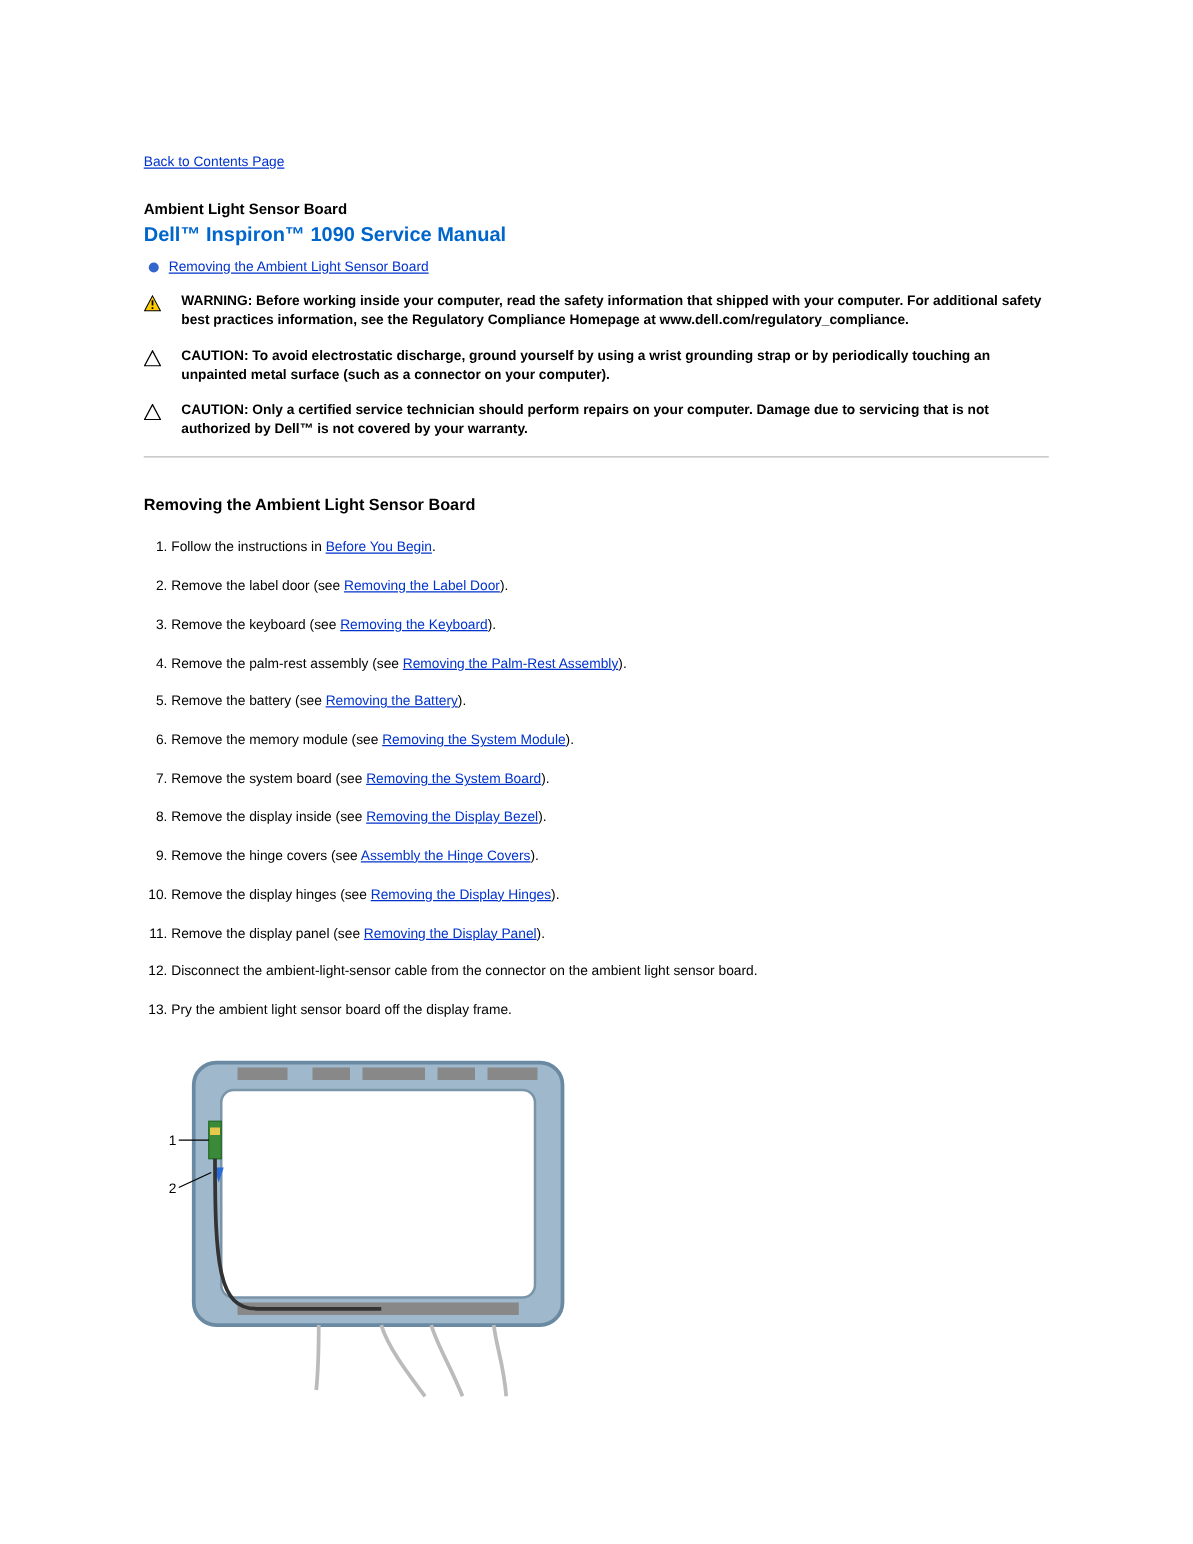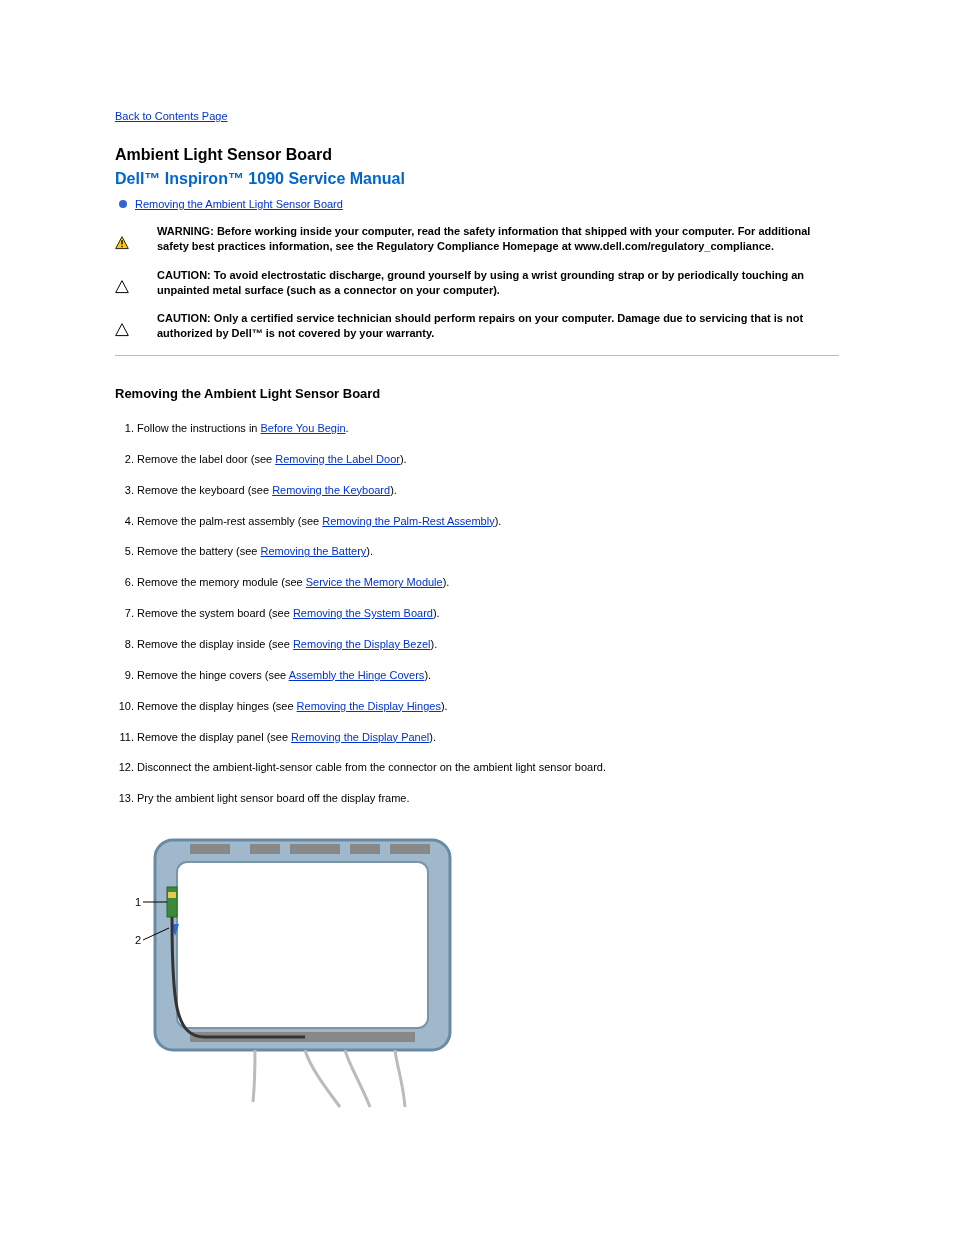--- a/index.html
+++ b/index.html
@@ -5,33 +5,34 @@
   html, body {
     margin: 0;
     padding: 0;
     background: #fff;
     font-family: Verdana, Arial, sans-serif;
     font-size: 11px;
     color: #000;
     width: 954px;
   }
   .page {
-    padding: 110px 115px 40px 115px;
+    padding: 80px 115px 40px 115px;
+    margin-top: 44px;
   }
   a.link {
     color: #0033cc;
     text-decoration: underline;
     cursor: pointer;
   }
   .back-link {
     margin-bottom: 24px;
   }
   .section-title {
     font-weight: bold;
-    font-size: 16px;
+    font-size: 12px;
     margin-bottom: 6px;
   }
   .subtitle {
     font-weight: bold;
     color: #0066cc;
     font-size: 16px;
     margin-bottom: 10px;
   }
   ul.bullets {
     margin: 0 0 14px 0;
@@ -48,24 +49,23 @@
     position: absolute;
     left: -16px;
     top: 2px;
     width: 8px;
     height: 8px;
     background: #3366cc;
     border-radius: 50%;
   }
   .notice {
     display: flex;
-    align-items: flex-end;
+    align-items: flex-start;
     margin-bottom: 14px;
     line-height: 1.35;
-    gap: 12px;
   }
   .notice .icon-col {
     flex: 0 0 30px;
     padding-top: 2px;
   }
   .notice .txt {
     flex: 1;
     font-weight: bold;
   }
   .notice .txt .lead {
@@ -163,21 +163,21 @@
   <hr class="sep">
 
   <div class="heading-remove">Removing the Ambient Light Sensor Board</div>
 
   <ol class="steps">
     <li><span>Follow the instructions in </span><a class="link">Before You Begin</a><span>.</span></li>
     <li><span>Remove the label door (see </span><a class="link">Removing the Label Door</a><span>).</span></li>
     <li><span>Remove the keyboard (see </span><a class="link">Removing the Keyboard</a><span>).</span></li>
     <li><span>Remove the palm-rest assembly (see </span><a class="link">Removing the Palm-Rest Assembly</a><span>).</span></li>
     <li><span>Remove the battery (see </span><a class="link">Removing the Battery</a><span>).</span></li>
-    <li><span>Remove the memory module (see </span><a class="link">Service the Memory Module</a><span>).</span></li>
+    <li><span>Remove the memory module (see </span><a class="link">Removing the System Module</a><span>).</span></li>
     <li><span>Remove the system board (see </span><a class="link">Removing the System Board</a><span>).</span></li>
     <li><span>Remove the display inside (see </span><a class="link">Removing the Display Bezel</a><span>).</span></li>
     <li><span>Remove the hinge covers (see </span><a class="link">Assembly the Hinge Covers</a><span>).</span></li>
     <li><span>Remove the display hinges (see </span><a class="link">Removing the Display Hinges</a><span>).</span></li>
     <li><span>Remove the display panel (see </span><a class="link">Removing the Display Panel</a><span>).</span></li>
     <li><span>Disconnect the ambient-light-sensor cable from the connector on the ambient light sensor board.</span></li>
     <li><span>Pry the ambient light sensor board off the display frame.</span></li>
   </ol>
 
   <div class="figure-wrap">

